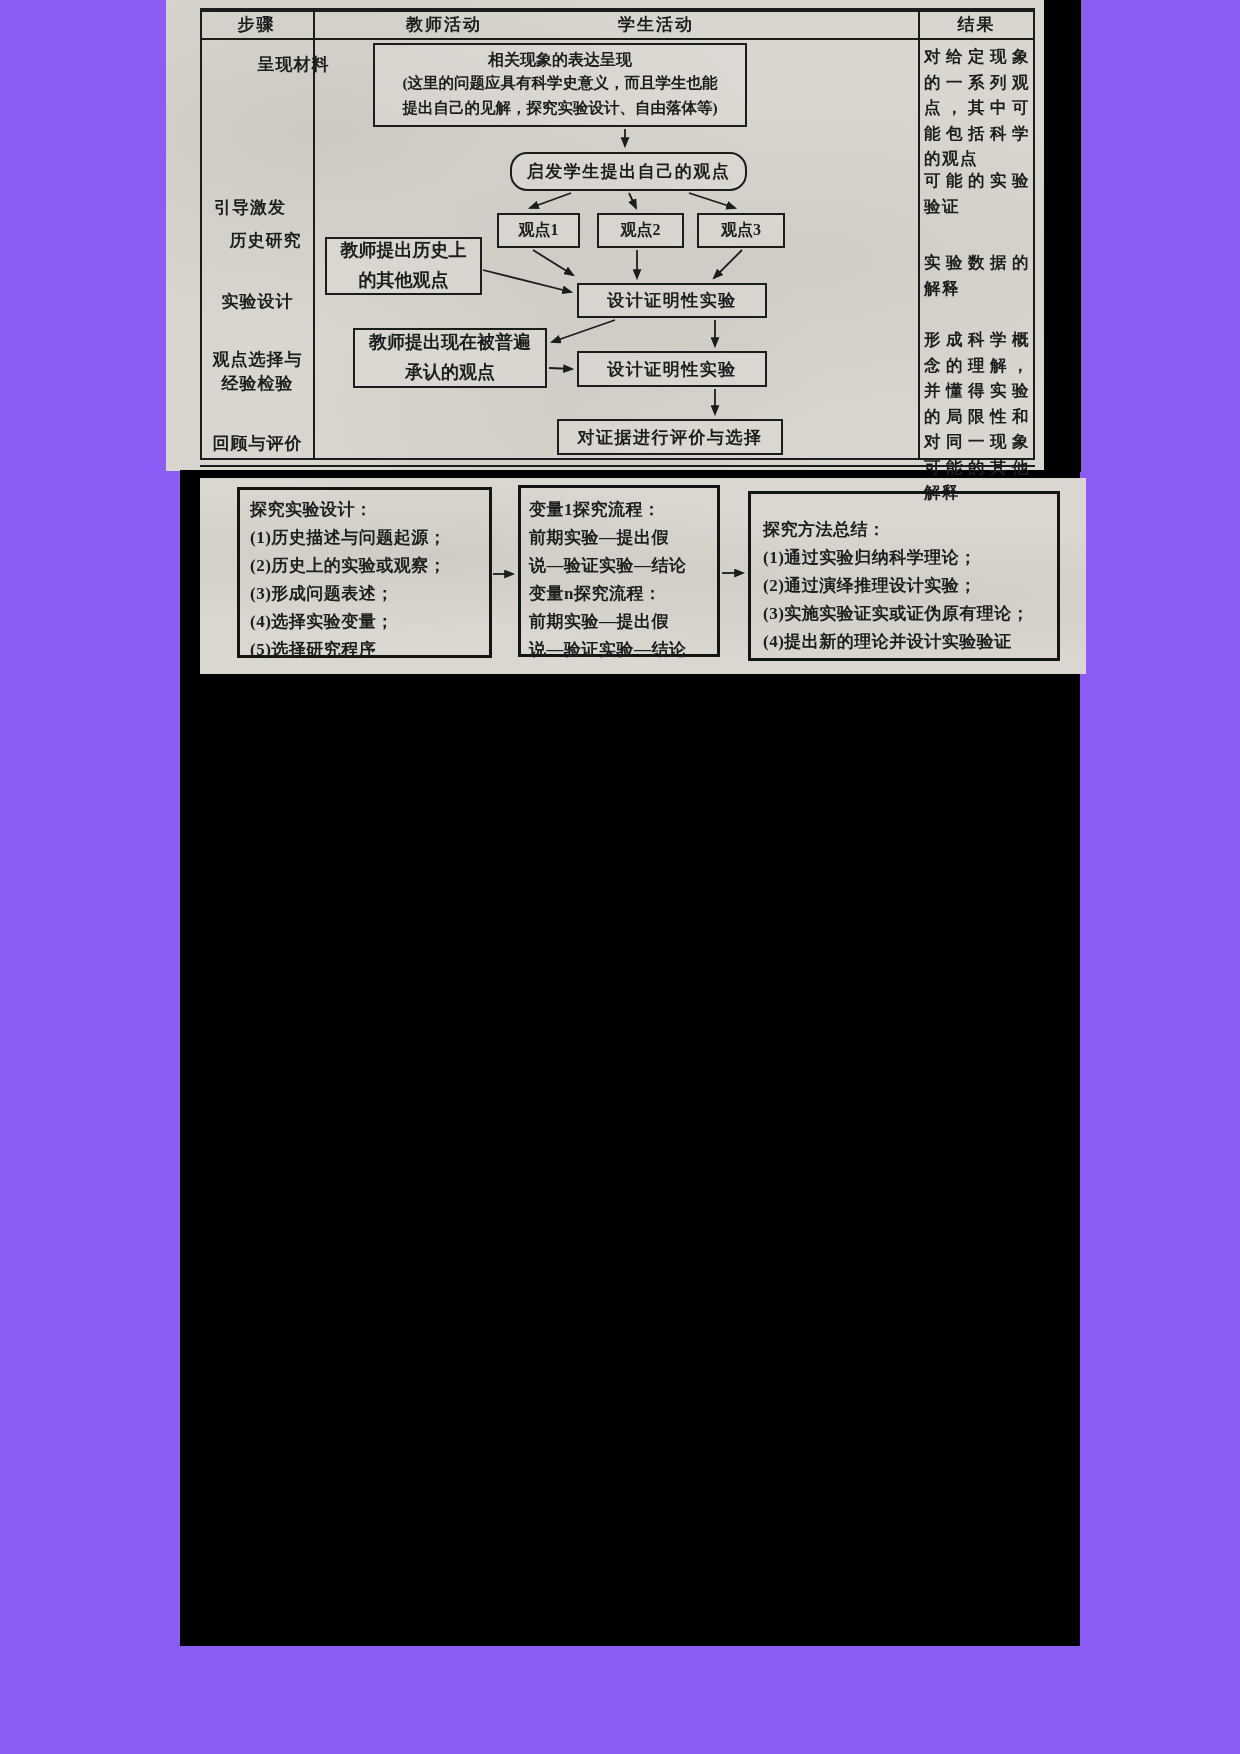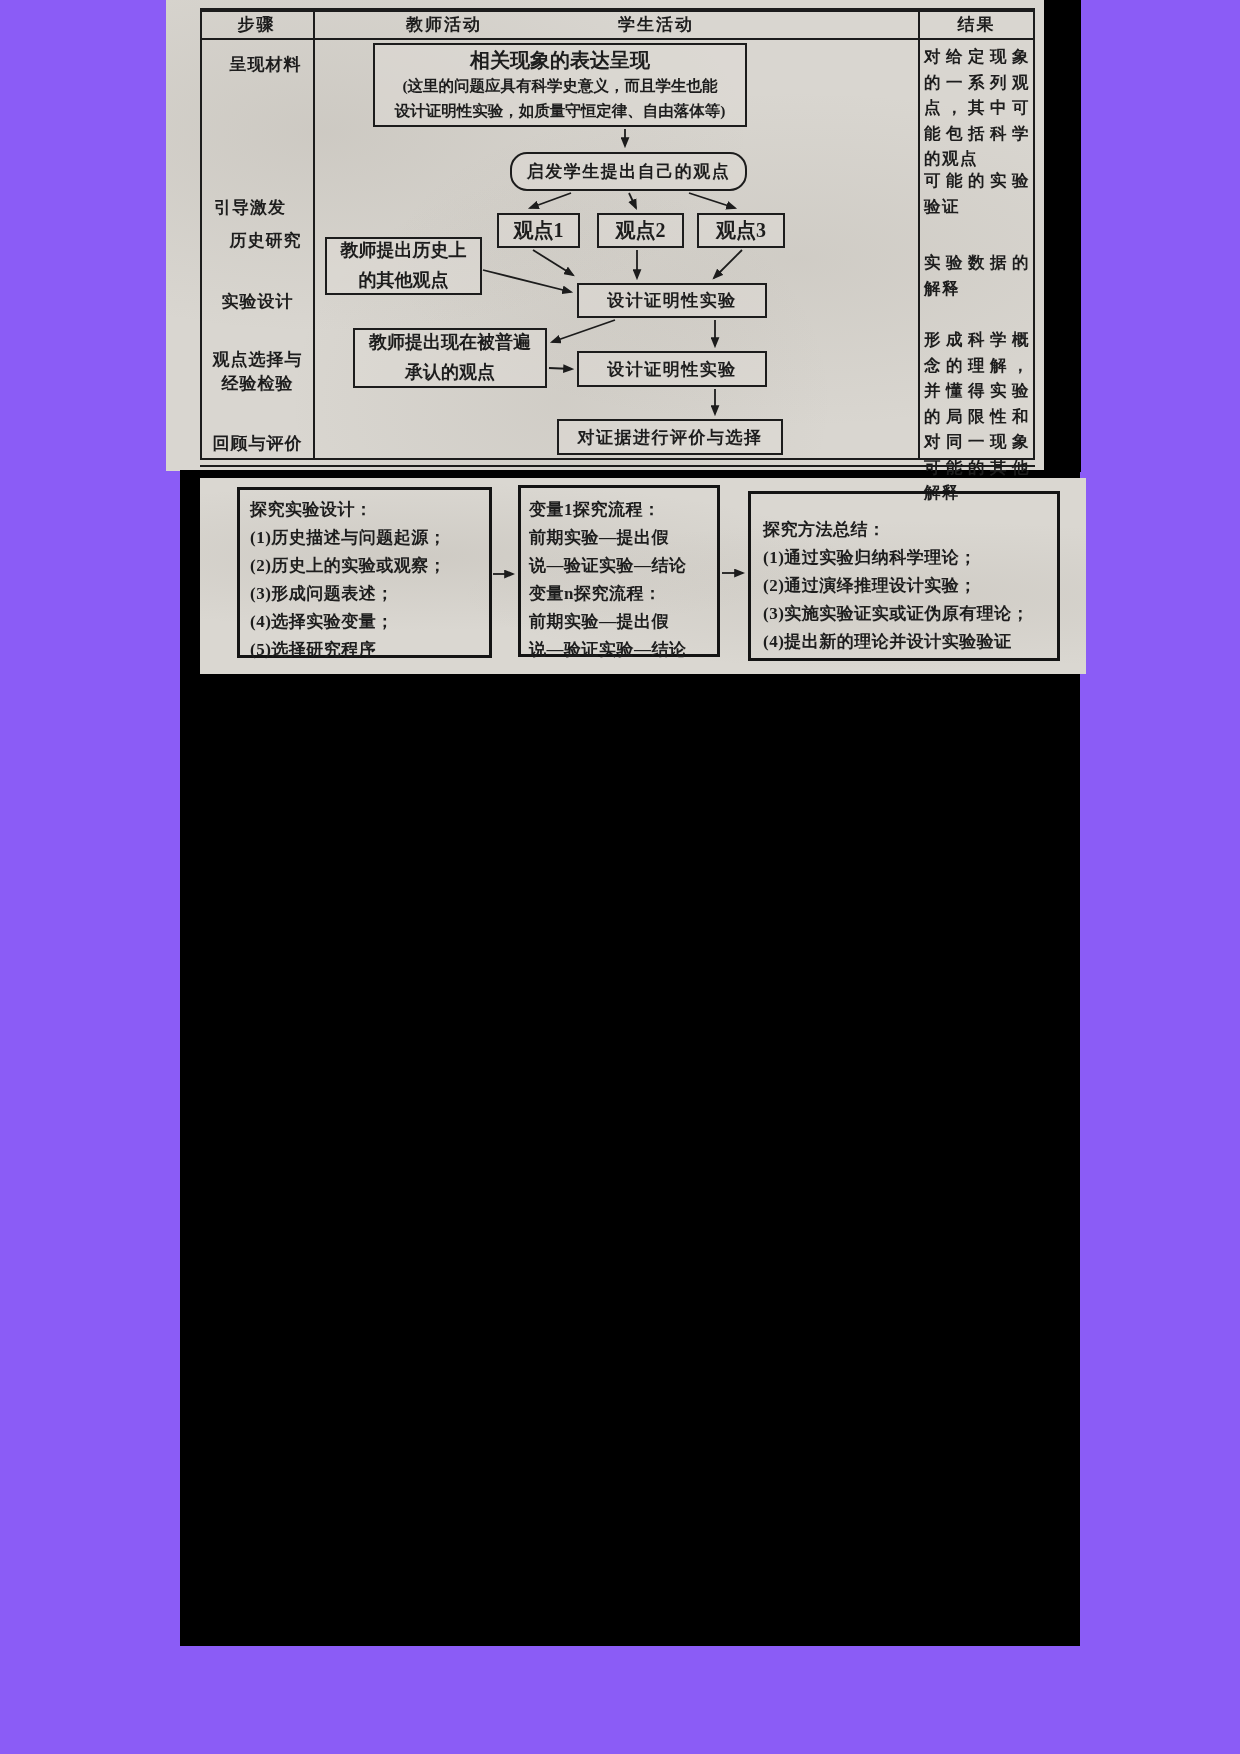--- a/index.html
+++ b/index.html
@@ -31,21 +31,21 @@
   .hline{background:#1c1c1c;height:2px;}
   .vline{background:#1c1c1c;width:2px;}
   
   .ctext{display:flex;align-items:center;justify-content:center;text-align:center;}
   .hdr{font-size:17px;font-weight:600;letter-spacing:2px;}
   .step{font-size:17px;font-weight:600;letter-spacing:1px;text-align:center;}
   .result{font-size:16.5px;line-height:1.55;text-align:justify;text-justify:inter-character;letter-spacing:1.5px;font-weight:600;}
   
   .fbox{border:2px solid #1c1c1c;box-sizing:border-box;background:rgba(222,219,213,.55);}
   .fbox.ctext{flex-direction:column;}
-  .f16{font-size:20px;font-weight:600;}
+  .f16{font-size:16px;font-weight:600;}
   .f17{font-size:17px;font-weight:600;letter-spacing:1.5px;}
   .mline{font-size:15.5px;line-height:1.55;font-weight:600;}
   .twoline{font-size:18px;line-height:1.65;font-weight:600;}
   
   .nbox{border:3px solid #141414;box-sizing:border-box;background:transparent;}
   .nline{font-size:17px;line-height:28px;font-weight:700;letter-spacing:.5px;white-space:nowrap;}
   svg.arrows{left:0;top:0;width:1240px;height:1754px;pointer-events:none;}
 </style>
 </head>
 <body>
@@ -61,37 +61,37 @@
   <div class="abs hline" style="left:200px;top:465px;width:835px;"></div>
   <div class="abs hline" style="left:202px;top:38px;width:831px;"></div>
   <div class="abs vline" style="left:313px;top:10px;height:450px;"></div>
   <div class="abs vline" style="left:918px;top:10px;height:450px;"></div>
 
   <div class="abs ctext hdr" style="left:200px;top:12px;width:113px;height:24px;">步骤</div>
   <div class="abs ctext hdr" style="left:386px;top:12px;width:116px;height:24px;">教师活动</div>
   <div class="abs ctext hdr" style="left:598px;top:12px;width:116px;height:24px;">学生活动</div>
   <div class="abs ctext hdr" style="left:918px;top:12px;width:117px;height:24px;">结果</div>
 
-  <div class="abs step" style="left:202px;top:53px;width:127px;">呈现材料</div>
+  <div class="abs step" style="left:202px;top:53px;width:127px;padding-left:28px;">呈现材料</div>
   <div class="abs step" style="left:202px;top:156px;width:96px;margin-top:40px;">引导激发</div>
   <div class="abs step" style="left:202px;top:229px;width:111px;padding-left:8px;">历史研究</div>
   <div class="abs step" style="left:202px;top:290px;width:111px;">实验设计</div>
   <div class="abs step" style="left:202px;top:348px;width:111px;">观点选择与</div>
   <div class="abs step" style="left:202px;top:372px;width:111px;">经验检验</div>
   <div class="abs step" style="left:202px;top:432px;width:111px;">回顾与评价</div>
 
   <div class="abs result" style="left:924px;top:44px;width:106px;">对给定现象的一系列观点，其中可能包括科学的观点</div>
   <div class="abs result" style="left:924px;top:168px;width:106px;">可能的实验验证</div>
   <div class="abs result" style="left:924px;top:250px;width:106px;">实验数据的解释</div>
   <div class="abs result" style="left:924px;top:327px;width:106px;">形成科学概念的理解，并懂得实验的局限性和对同一现象可能的其他解释</div>
 
   <div class="abs fbox ctext" style="left:373px;top:43px;width:374px;height:84px;">
     <div class="f16">相关现象的表达呈现</div>
     <div class="mline">(这里的问题应具有科学史意义，而且学生也能</div>
-    <div class="mline">设计证明性实验，如质量守恒定律、自由落体等)</div>
+    <div class="mline">提出自己的见解，探究实验设计、自由落体等)</div>
   </div>
 
   <div class="abs fbox ctext f17" style="left:510px;top:152px;width:237px;height:39px;border-radius:17px;">启发学生提出自己的观点</div>
 
   <div class="abs fbox ctext f16" style="left:497px;top:213px;width:83px;height:35px;">观点1</div>
   <div class="abs fbox ctext f16" style="left:597px;top:213px;width:87px;height:35px;">观点2</div>
   <div class="abs fbox ctext f16" style="left:697px;top:213px;width:88px;height:35px;">观点3</div>
 
   <div class="abs fbox ctext" style="left:325px;top:237px;width:157px;height:58px;">
     <div class="twoline">教师提出历史上</div>

